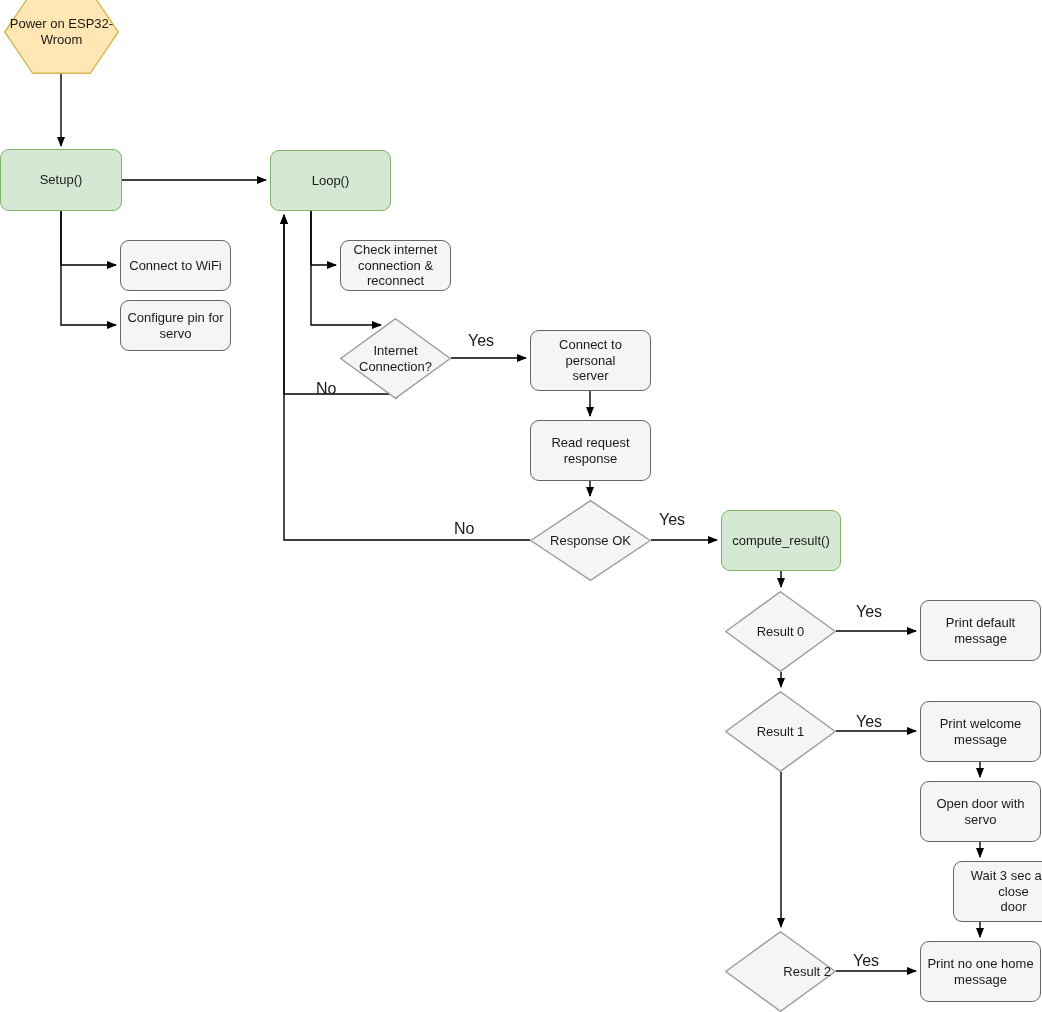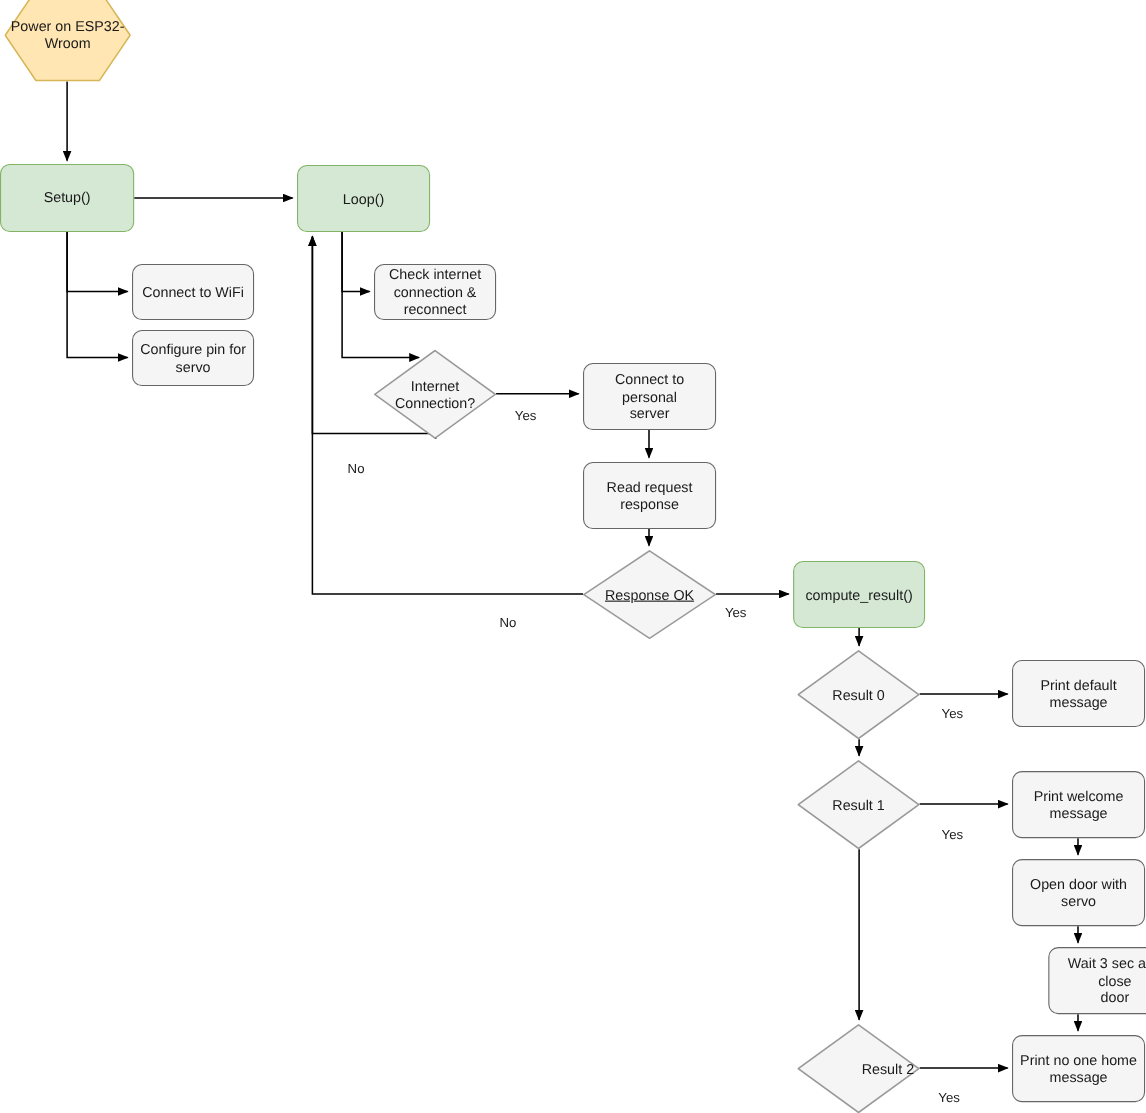--- a/index.html
+++ b/index.html
@@ -73,25 +73,24 @@
     position: absolute;
     left: 0; top: 0;
     width: 100%; height: 100%;
   }
   .diamond .node-text {
     position: relative;
     z-index: 2;
   }
   .edge-label {
     position: absolute;
-    font-size: 12px;
+    font-size: 16px;
     color: #1a1a1a;
     z-index: 4;
     white-space: nowrap;
-    margin-top: 39px;
   }
 </style>
 </head>
 <body>
 
 <div id="flowchart-canvas">
 
   <svg id="flow-svg" viewBox="0 0 1042 1012">
     <defs>
       <marker id="arrow" markerWidth="10" markerHeight="8" refX="9" refY="4" orient="auto" markerUnits="userSpaceOnUse">
@@ -186,21 +185,21 @@
   <div class="node box" style="left:530px; top:330px; width:121px; height:61px;">
     <span class="node-text">Connect to personal
 server</span>
   </div>
 
   <div class="node box" style="left:530px; top:420px; width:121px; height:61px;">
     <span class="node-text">Read request
 response</span>
   </div>
 
-  <div class="node diamond" style="left:530px; top:500px; width:121px; height:81px;text-decoration:underline;">
+  <div class="node diamond" style="left:530px; top:500px; width:121px; height:81px;">
     <svg class="dia-shape" viewBox="0 0 121 81" preserveAspectRatio="none">
       <polygon points="60.5,0.7 120.3,40.5 60.5,80.3 0.7,40.5" fill="#f5f5f5" stroke="#999999" stroke-width="1.4"></polygon>
     </svg>
     <span class="node-text">Response OK</span>
   </div>
 
   <div class="node box-green" style="left:721px; top:510px; width:120px; height:61px;">
     <span class="node-text">compute_result()</span>
   </div>
 

